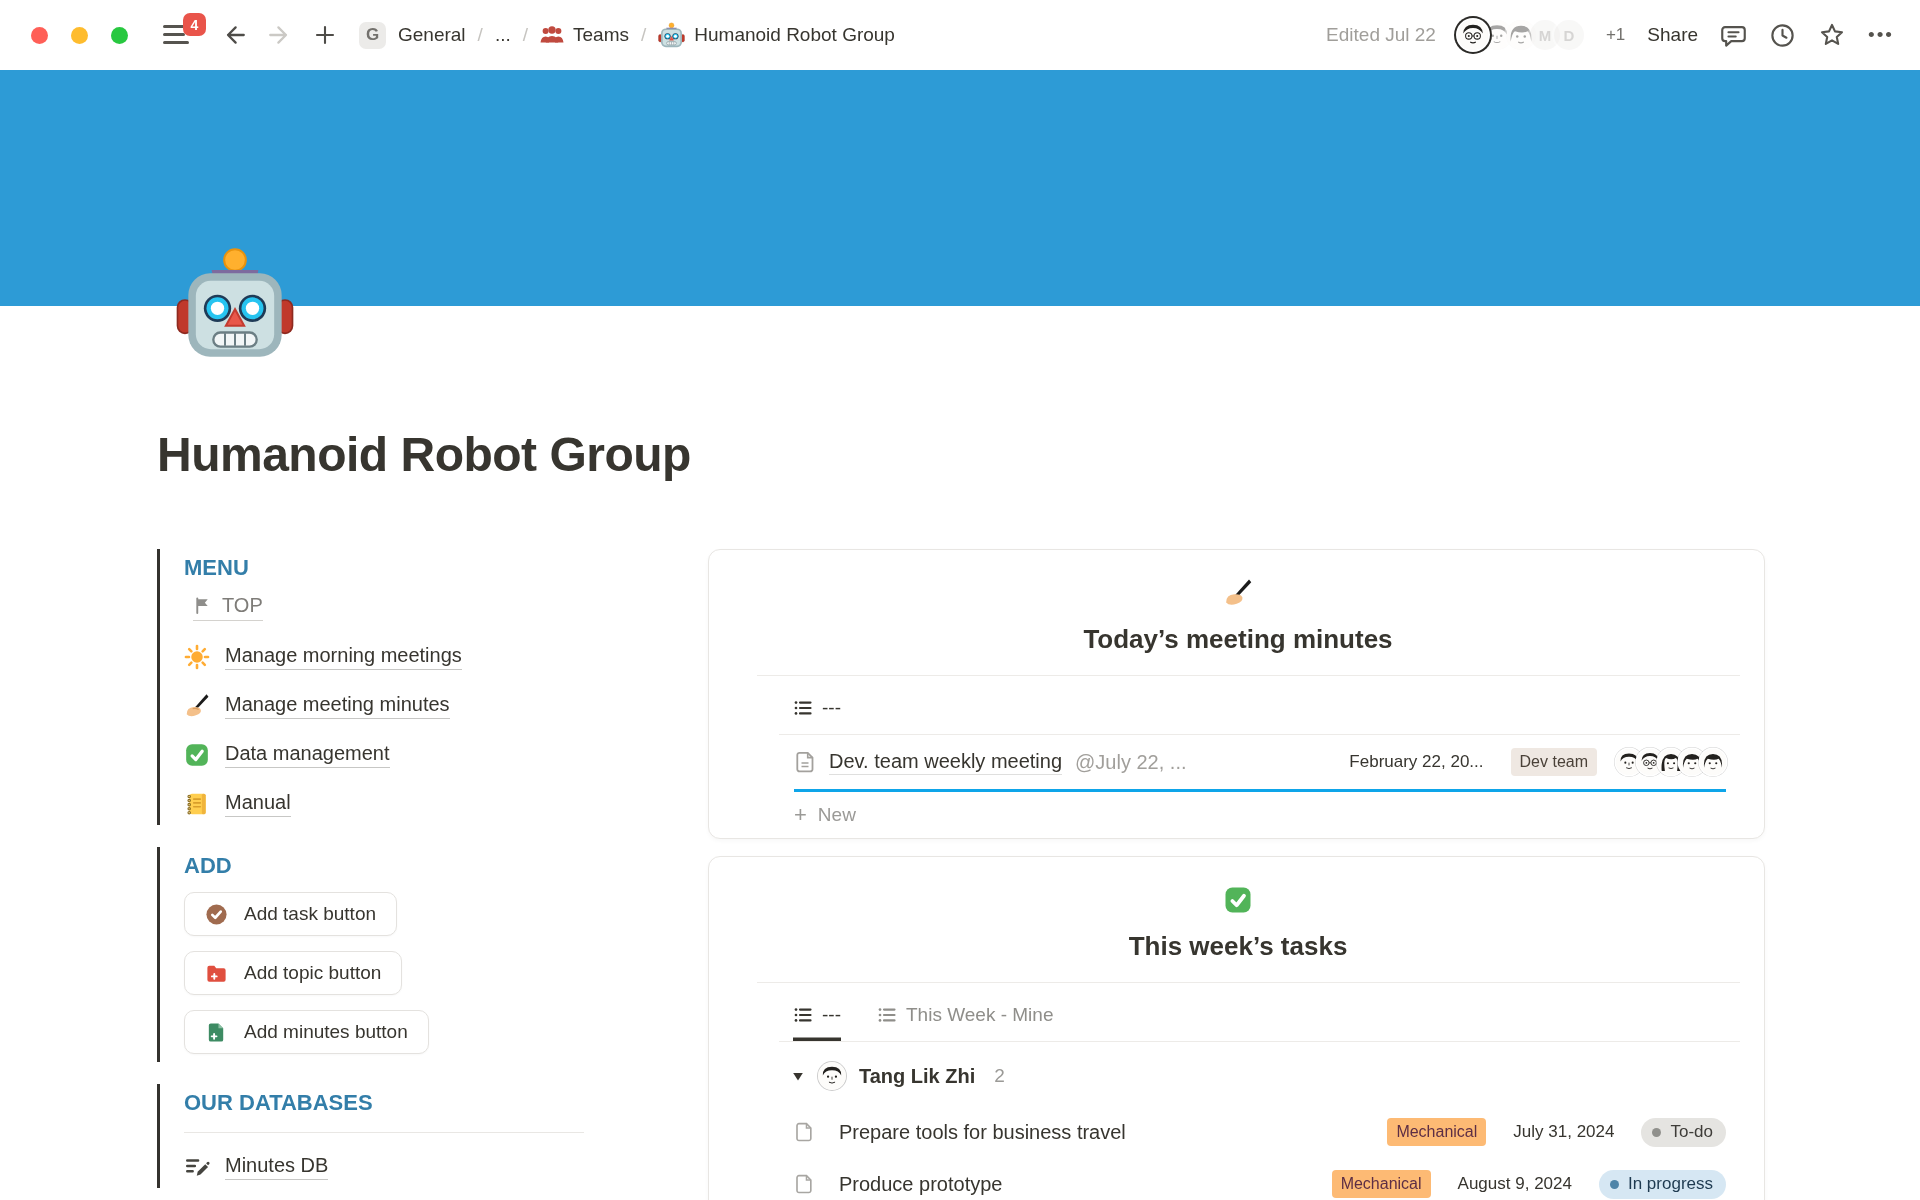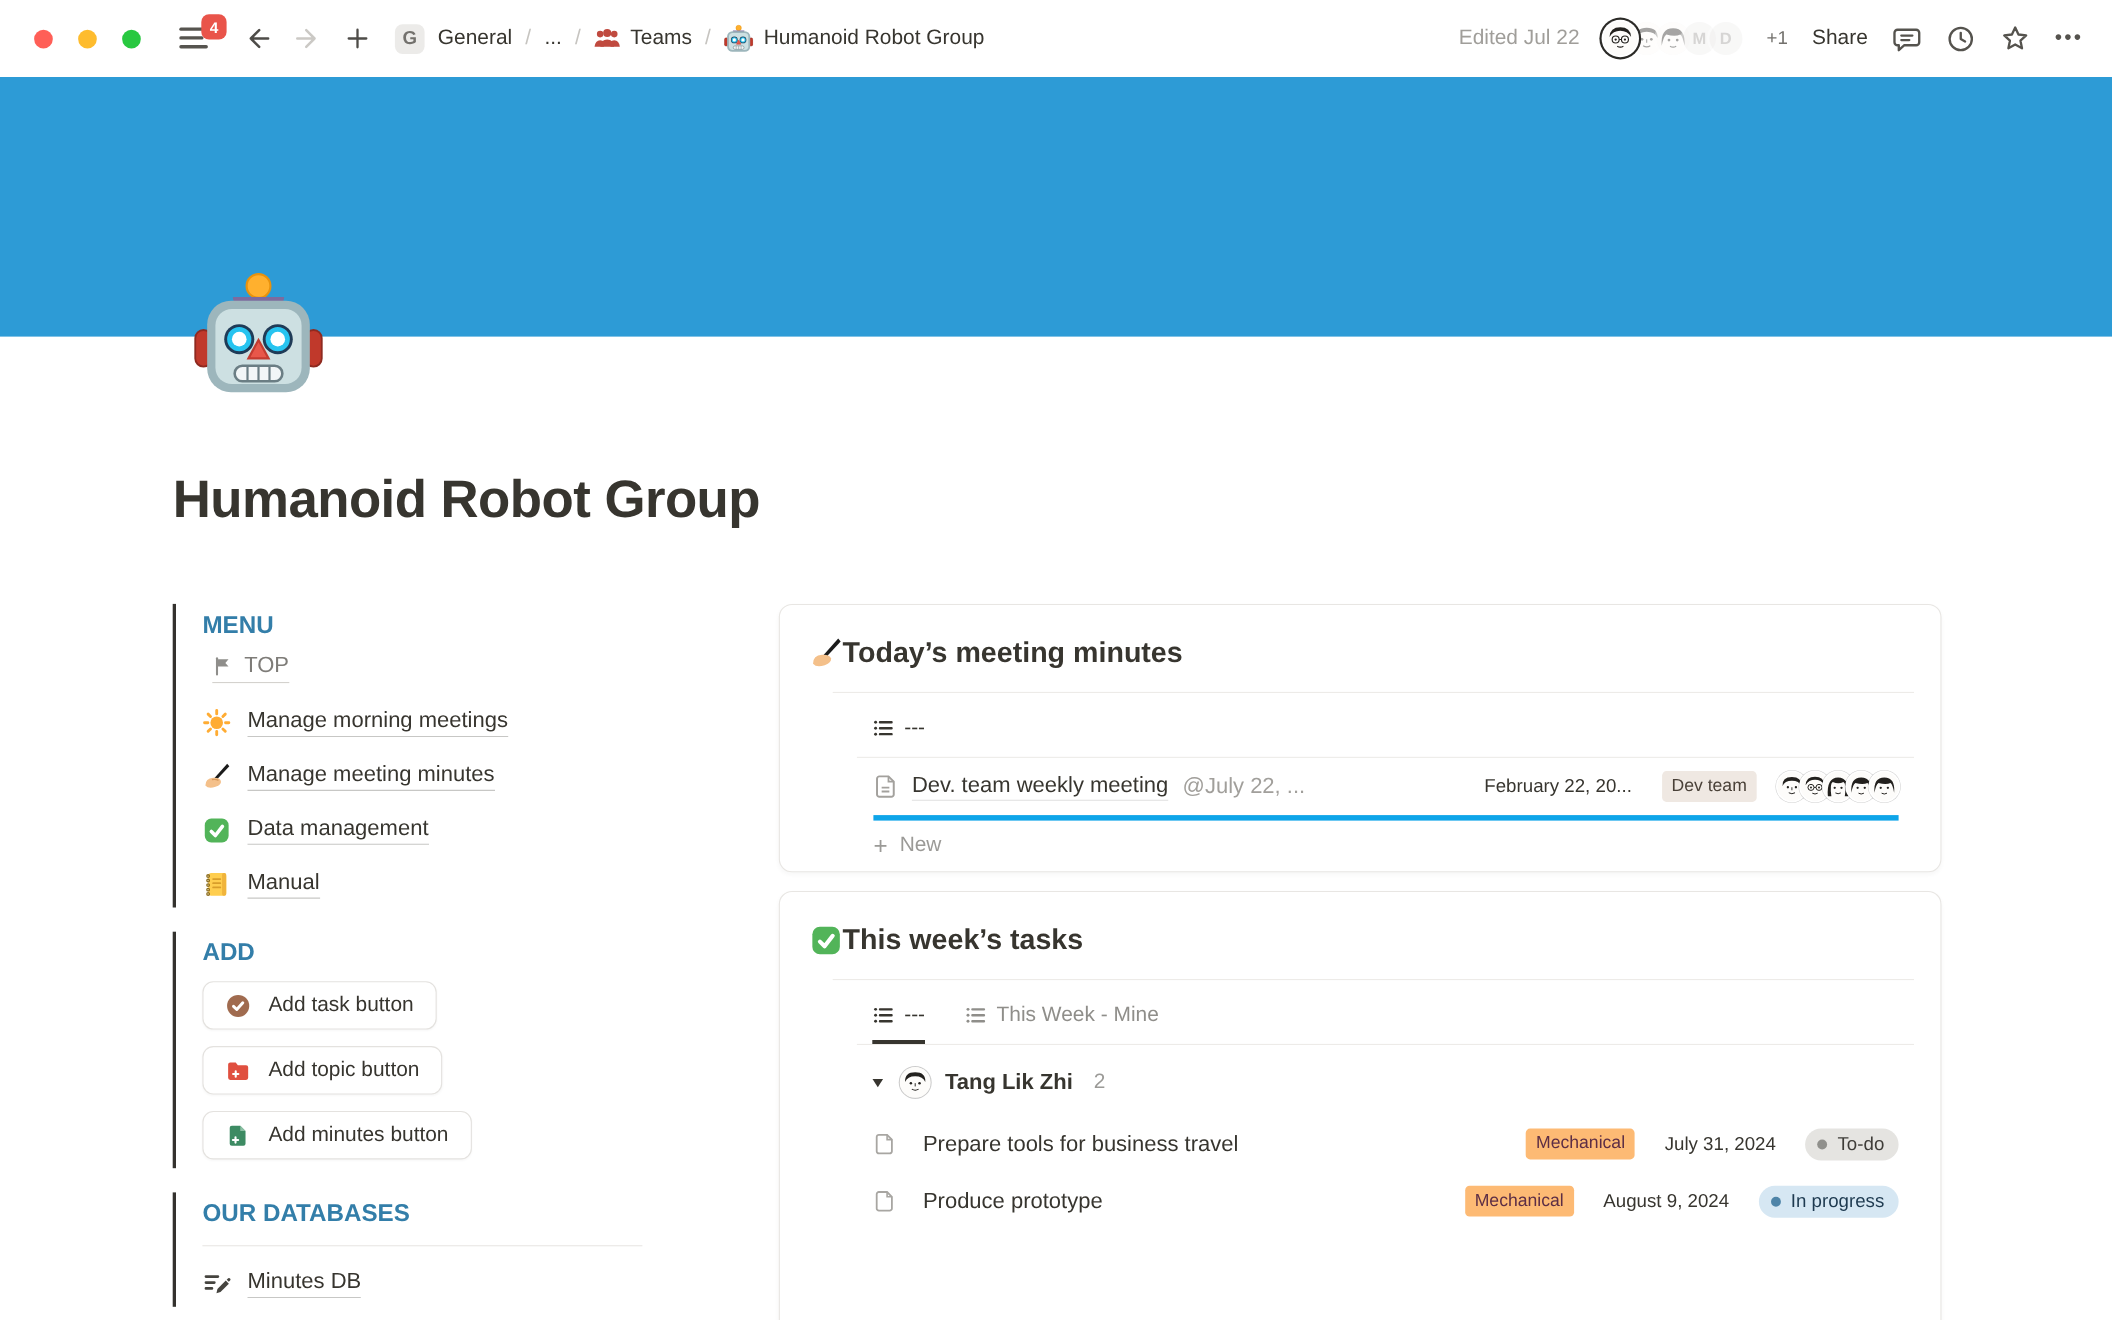--- a/index.html
+++ b/index.html
@@ -57,28 +57,28 @@
   .mi .lbl { border-bottom:1px solid rgba(55,53,47,.28); padding-bottom:2px; }
   .abtn { display:flex; align-items:center; gap:16px; height:44px; padding:0 20px; border:1px solid #E4E2DF;
     border-radius:10px; background:#fff; width:max-content; margin-top:15px; font-size:19px; font-weight:500;
     color:#37352F; box-shadow:0 1px 2px rgba(15,15,15,.03); cursor:pointer; }
   .db-div { border-top:1px solid #E9E7E4; margin-top:16px; margin-right:28px; }
   .dbrow { margin-top:21px; }
 
   
   .card { background:#fff; border:1px solid #E8E6E3; border-radius:12px; box-shadow:0 2px 4px rgba(15,15,15,.03); overflow:hidden; }
   .card2 { margin-top:17px; height:420px; }
-  .card-head { display:flex; align-items:center; padding:28px 24px 0 27px; }
+  .card-head { display:flex; align-items:center; gap:16px; padding:28px 24px 0 27px;flex-direction:column; }
   .card-title { font-size:26px; font-weight:700; }
   .card-div { height:1px; background:#EDEBE8; margin:20px 24px 0 48px; }
   .tabrow { display:flex; gap:36px; margin:0 24px 0 70px; padding-left:14px; border-bottom:1px solid #EDEBE8; }
   .tab { display:flex; align-items:center; gap:9px; padding:21px 0 15px; font-size:19px; font-weight:500; color:#37352F; cursor:pointer; }
   .tab.inactive { color:#8F8E8A; font-weight:400; }
   .tab.underlined { box-shadow:inset 0 -3.5px 0 #37352F; }
-  .mrow { display:flex; align-items:center; gap:13px; margin:0 38px 0 85px; height:57px; border-bottom:5px solid #0ea5e9; cursor:pointer; }
+  .mrow { display:flex; align-items:center; gap:13px; margin:0 38px 0 85px; height:57px; border-bottom:3px solid #0ea5e9; cursor:pointer; }
   .mrow .t { font-size:20px; font-weight:500; border-bottom:1px solid rgba(55,53,47,.16); padding-bottom:1px; white-space:nowrap; }
   .mention { color:#A19F9B; font-size:20px; white-space:nowrap; }
   .sp { flex:1; }
   .dt { font-size:17px; color:#37352F; white-space:nowrap; }
   .tg { border-radius:4px; font-size:16px; padding:4px 9px; line-height:1.2; white-space:nowrap; }
   .tg.beige { background:#EFE8E2; color:#4A4138; }
   .tg.pink { background:#fdba74; color:#5D2E45; }
   .avstack { display:flex; margin-left:6px; }
   .av { width:26px; height:26px; border-radius:50%; background:#FBFAF8; overflow:hidden; margin-left:-5px;
     box-shadow:0 0 0 1.5px #fff, 0 0 0 2px rgba(0,0,0,.18); }

